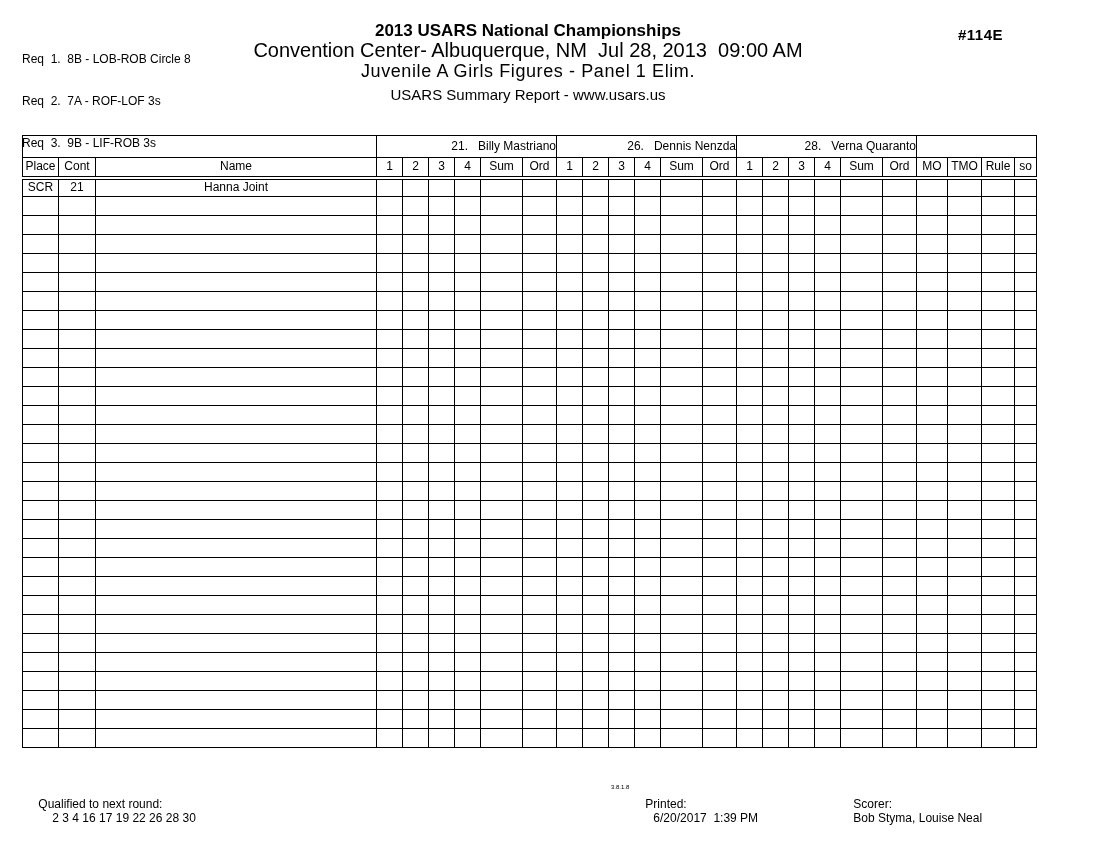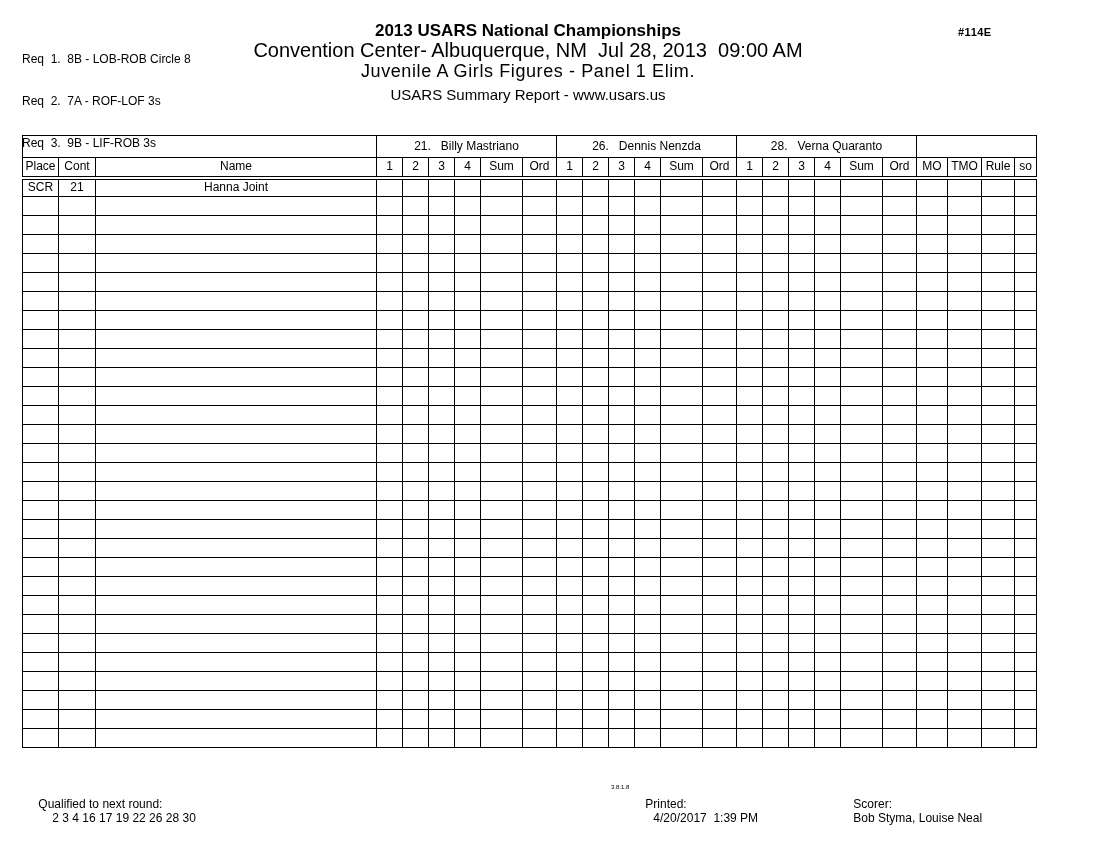--- a/index.html
+++ b/index.html
@@ -21,35 +21,35 @@
   .center-head {
     position: absolute; left: 0; top: 21px; width: 1056px;
     text-align: center;
   }
   .title   { font-size: 17px; font-weight: bold; line-height: 20px; }
   .venue   { font-size: 20px; line-height: 18px; white-space: pre; }
   .event   { font-size: 18px; font-weight: normal; line-height: 24px; letter-spacing: .6px; }
   .rtype   { font-size: 15px; line-height: 23px; }
   .repnum  {
     position: absolute; left: 958px; top: 26px;
-    font-size: 11px; font-weight: bold; letter-spacing: .5px;
+    font-size: 15px; font-weight: bold; letter-spacing: .5px;
   }
 
   
   table.summary {
     position: absolute; left: 22px; top: 135px;
     border-collapse: collapse; table-layout: fixed;
   }
   table.summary td {
     border: 1px solid #000;
     font-size: 12px; line-height: 13px;
     text-align: center; vertical-align: middle;
     overflow: hidden; padding: 0;
   }
-  tr.jrow td { height: 22px; }
+  tr.jrow td { height: 22px; text-align: right; }
   tr.hrow td { height: 20px; border-bottom: 4px double #000; }
   tr.drow td { height: 19px; }
   td.nob  { border: none; }
   td.lft  { text-align: left; padding-left: 9px; white-space: pre; }
   td.jname{ text-align: left; padding-left: 5px; white-space: pre; }
   td.thick{ border-left: 5px solid #000; border-right: 5px solid #000; }
 
   
   .footer { position: absolute; left: 0; top: 783px; width: 1059px; height: 16px; font-size: 12px; }
   .fq     { position: absolute; left: 25px;  white-space: pre; }
@@ -955,19 +955,19 @@
   </table>
 
 <div class="footer">
   <span class="fq">
     <span>Qualified to next round:</span>
     <span class="val">2 3 4 16 17 19 22 26 28 30</span>
   </span>
   <span class="fver">3.8.1.8</span>
   <span class="fprint">
     <span>Printed:</span>
-    <span class="val">4/20/2017  1:39 PM</span>
+    <span class="val">6/20/2017  1:39 PM</span>
   </span>
   <span class="fscorer">
     <span>Scorer:</span>
     <span class="val">Bob Styma, Louise Neal</span>
   </span>
 </div>
 
 </body></html>

